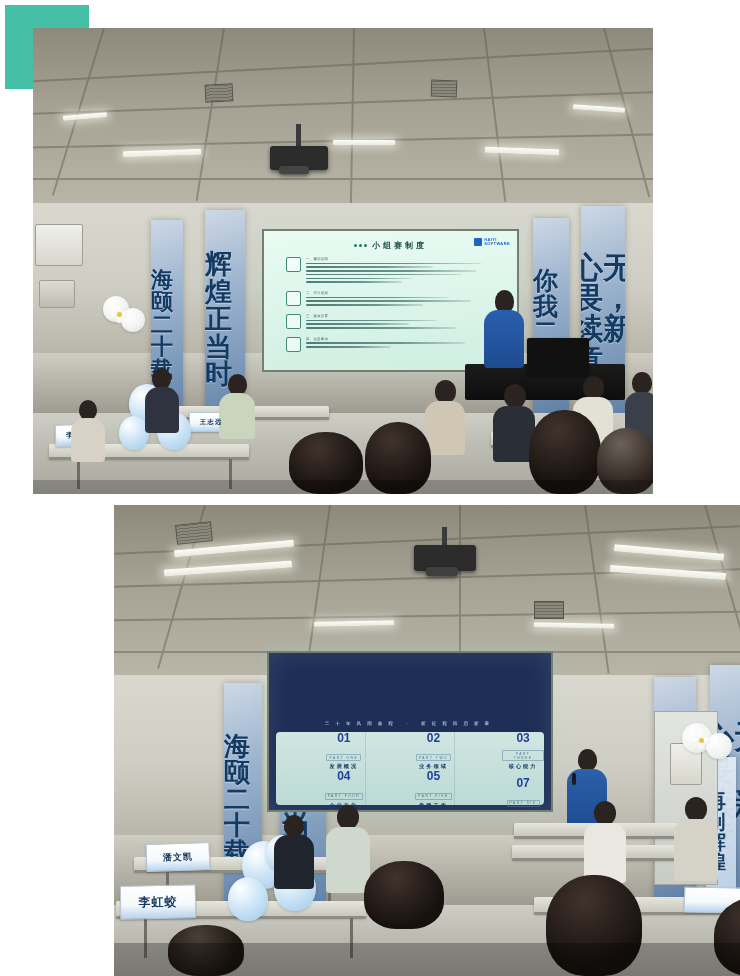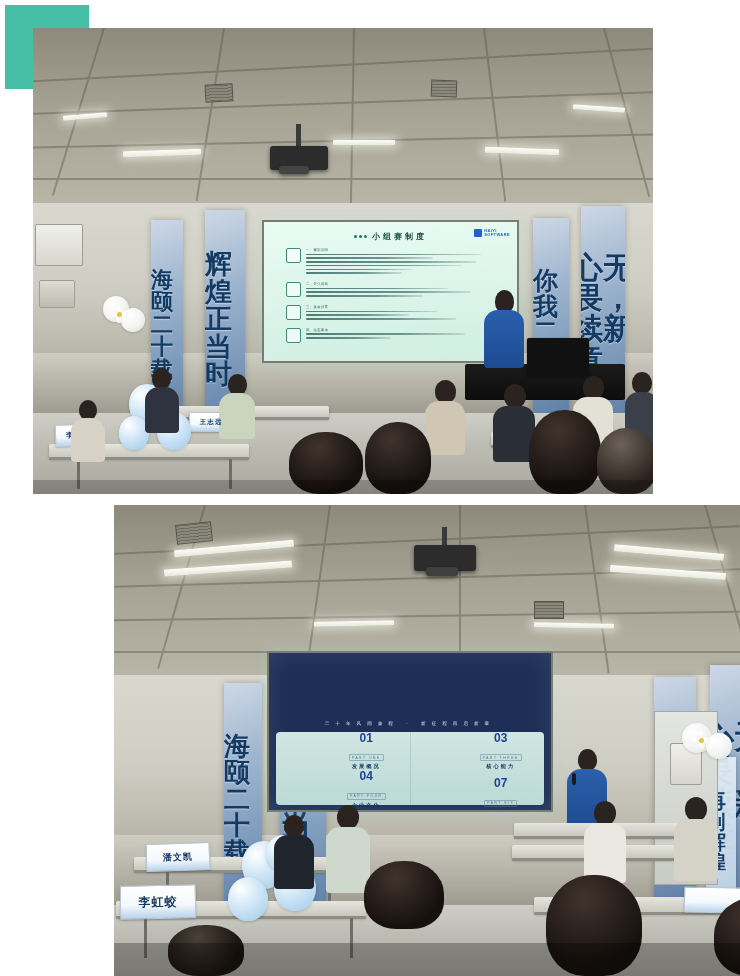--- a/index.html
+++ b/index.html
@@ -279,21 +279,21 @@
         <span>辉煌正当时</span>
       </div>
 
       <div class="banner" style="left:500px;top:190px;width:36px;height:190px;font-size:25px;padding-top:6px;">
         <span>你我二十</span>
       </div>
       <div class="banner" style="left:548px;top:178px;width:44px;height:212px;font-size:30px;padding-top:2px;">
         <span>心无畏，续新章</span>
       </div>
 
-      <div class="screen screen-1" style="left:229px;top:192px;width:253px;height:139px;">
+      <div class="screen screen-1" style="left:229px;top:201px;width:253px;height:139px;">
         <div class="slide1-pad">
           <div class="slide1-title">
             <span class="dots">
                 <i></i>
                 <i></i>
                 <i></i>
               </span>
             <span class="t">小组赛制度</span>
           </div>
           <div class="slide1-logo">
@@ -493,20 +493,32 @@
               <div class="s2-cn">发展概况</div>
             </div>
             <div class="s2-item">
               <div class="s2-num">04</div>
               <div class="s2-part">PART FOUR</div>
               <div class="s2-cn">企业文化</div>
             </div>
           </div>
           <div class="s2-col">
             <div class="s2-item">
+              <div class="s2-num">02</div>
+              <div class="s2-part">PART TWO</div>
+              <div class="s2-cn">业务领域</div>
+            </div>
+            <div class="s2-item">
+              <div class="s2-num">05</div>
+              <div class="s2-part">PART FIVE</div>
+              <div class="s2-cn">党建工作</div>
+            </div>
+          </div>
+          <div class="s2-col">
+            <div class="s2-item">
               <div class="s2-num">03</div>
               <div class="s2-part">PART THREE</div>
               <div class="s2-cn">核心能力</div>
             </div>
             <div class="s2-item">
               <div class="s2-num">07</div>
               <div class="s2-part">PART SIX</div>
               <div class="s2-cn">品牌理念</div>
             </div>
           </div>

